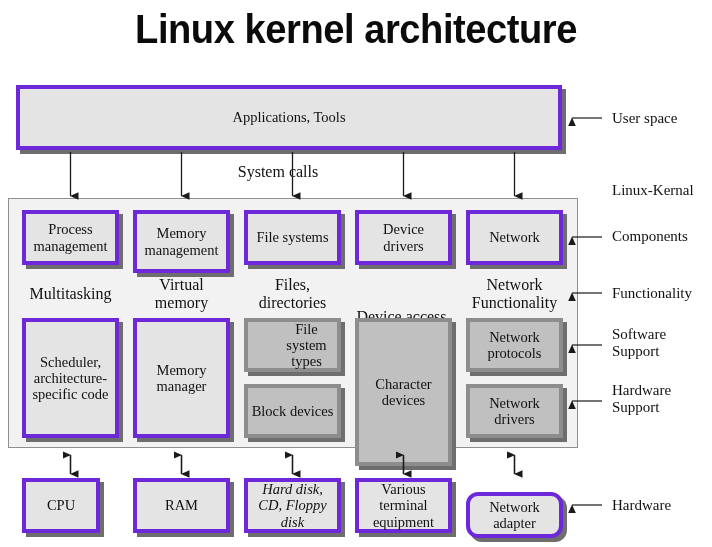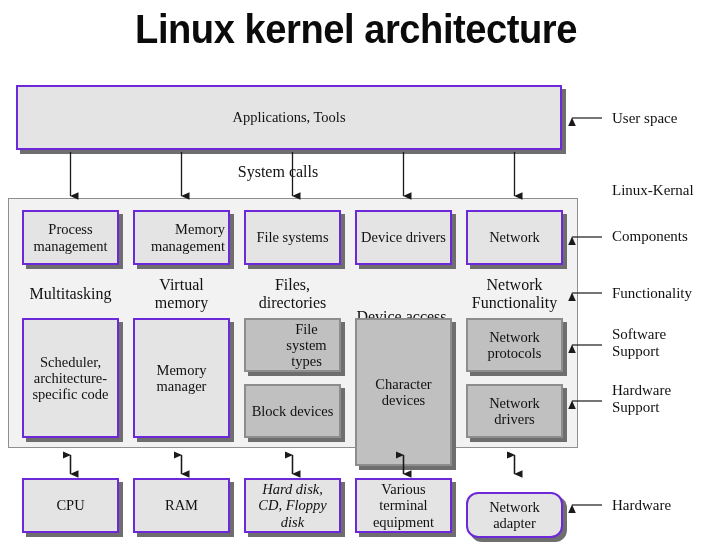--- a/index.html
+++ b/index.html
@@ -30,21 +30,21 @@
     color: #0b0b0b;
     transform: scaleX(0.93);
     transform-origin: center top;
   }
 
   
   .box {
     position: absolute;
     box-sizing: border-box;
     background: #e4e4e4;
-    border: 2px solid #6d28d9;
+    border: 4px solid #6d28d9;
     box-shadow: 4px 4px 0 0 #6e6e6e;
     display: flex;
     align-items: center;
     justify-content: center;
     text-align: center;
     font-size: 14.5px;
     line-height: 1.12;
     color: #111;
   }
   .box.dark {
@@ -103,21 +103,21 @@
 
 <div class="plain" style="left:218px; top:163px; width:120px;">System calls</div>
 
 <div id="kernel-panel"></div>
 
 <div class="side-label" style="left:612px; top:182px; width:100px;">Linux-Kernal</div>
 
 <div class="box" style="left:22px; top:210px; width:97px; height:55px;">
   <span class="txt">Process management</span>
 </div>
-<div class="box" style="left:133px; top:210px; width:97px; height:55px;text-align:right;">
+<div class="box" style="left:133px; top:210px; width:97px; height:63px;">
   <span class="txt">Memory management</span>
 </div>
 <div class="box" style="left:244px; top:210px; width:97px; height:55px;">
   <span class="txt">File systems</span>
 </div>
 <div class="box" style="left:355px; top:210px; width:97px; height:55px;">
   <span class="txt">Device drivers</span>
 </div>
 <div class="box" style="left:466px; top:210px; width:97px; height:55px;">
   <span class="txt">Network</span>
@@ -159,21 +159,21 @@
   <span class="txt">Network drivers</span>
 </div>
 
 <div class="side-label" style="left:612px; top:326px; width:100px;">
   <span>Software Support</span>
 </div>
 <div class="side-label" style="left:612px; top:382px; width:100px;">
   <span>Hardware Support</span>
 </div>
 
-<div class="box" style="left:22px; top:478px; width:97px; height:55px;">
+<div class="box" style="left:22px; top:478px; width:78px; height:55px;">
   <span class="txt">CPU</span>
 </div>
 <div class="box" style="left:133px; top:478px; width:97px; height:55px;">
   <span class="txt">RAM</span>
 </div>
 <div class="box" style="left:244px; top:478px; width:97px; height:55px;font-style:italic;">
   <span class="txt">Hard disk, CD, Floppy disk</span>
 </div>
 <div class="box" style="left:355px; top:478px; width:97px; height:55px;">
   <span class="txt">Various terminal equipment</span>

